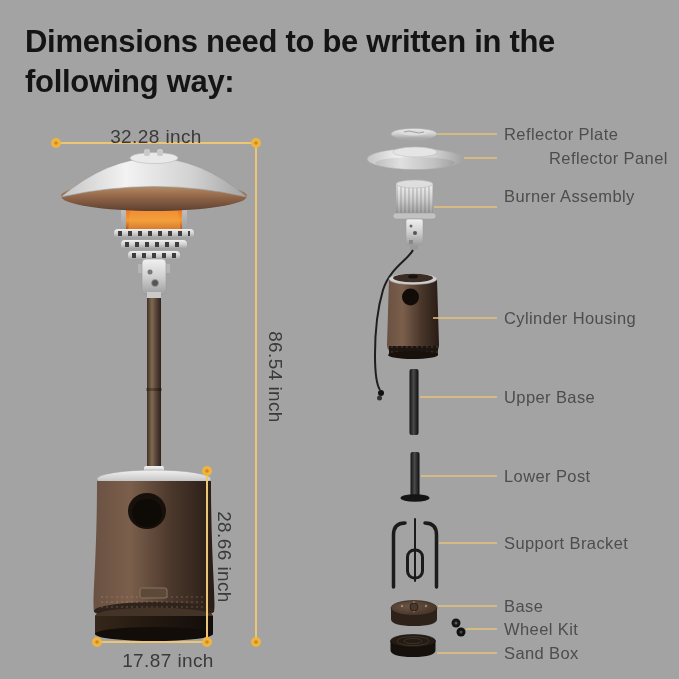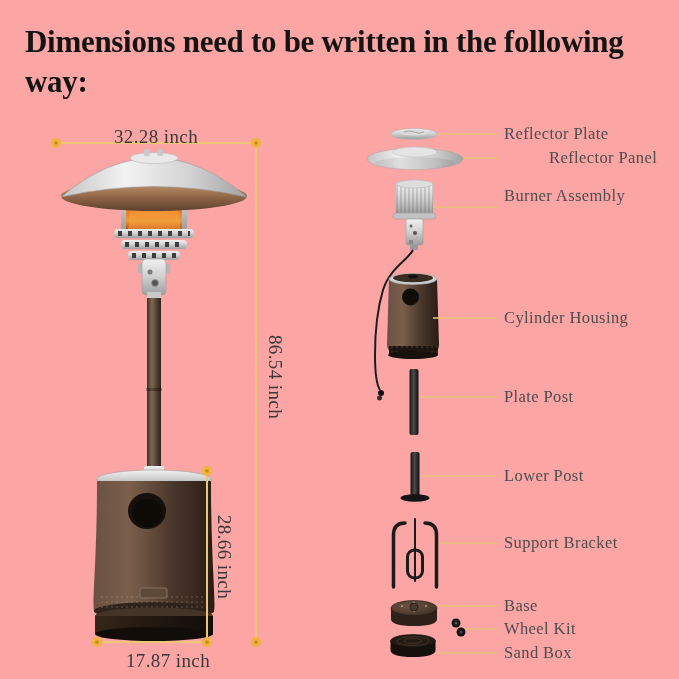--- a/index.html
+++ b/index.html
@@ -1,18 +1,18 @@
 <!DOCTYPE html>
 <html><head>
 <meta charset="utf-8">
 <style>
   html,body{margin:0;padding:0;}
   .stage{
     position:relative;width:679px;height:679px;overflow:hidden;
-    background:#fca5a5;font-family:Liberation Serif, serif;
+    background:#a3a3a3;font-family:Liberation Sans, sans-serif;
   }
   .title{
     position:absolute;left:25px;top:22px;width:632px;
     font-size:31px;font-weight:700;line-height:1.30;color:#141414;
     letter-spacing:-0.3px;margin:0;
   }
   .art{position:absolute;left:0;top:0;width:679px;height:679px;}
   .dim{
     position:absolute;font-size:19px;color:#3a3a3a;letter-spacing:0.4px;
     white-space:nowrap;
@@ -273,20 +273,20 @@
 
   <div class="dim center" style="left:86px;top:113px;width:140px;margin-top:13px;">32.28 inch</div>
   <div class="dim rot" style="left:275px;top:377px;">86.54 inch</div>
   <div class="dim rot" style="left:224px;top:557px;">28.66 inch</div>
   <div class="dim center" style="left:98px;top:650px;width:140px;">17.87 inch</div>
 
   <div class="part-label" style="top:134px;">Reflector Plate</div>
   <div class="part-label" style="top:158px;margin-left:45px;">Reflector Panel</div>
   <div class="part-label" style="top:196px;">Burner Assembly</div>
   <div class="part-label" style="top:318px;">Cylinder Housing</div>
-  <div class="part-label" style="top:397px;">Plate Post</div>
+  <div class="part-label" style="top:397px;">Upper Base</div>
   <div class="part-label" style="top:476px;">Lower Post</div>
   <div class="part-label" style="top:543px;">Support Bracket</div>
   <div class="part-label" style="top:606px;">Base</div>
   <div class="part-label" style="top:629px;">Wheel Kit</div>
   <div class="part-label" style="top:653px;">Sand Box</div>
 
 </div>
 
 </body></html>

